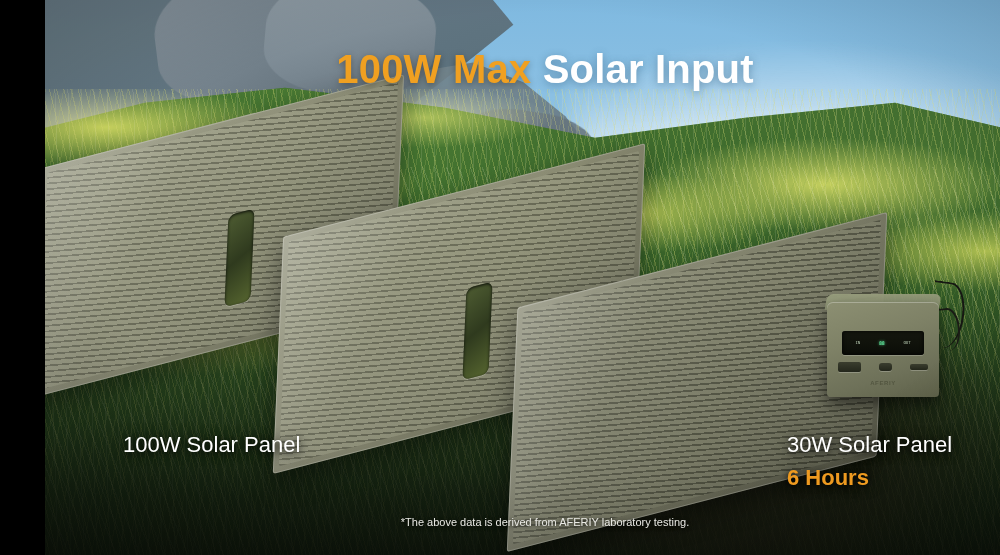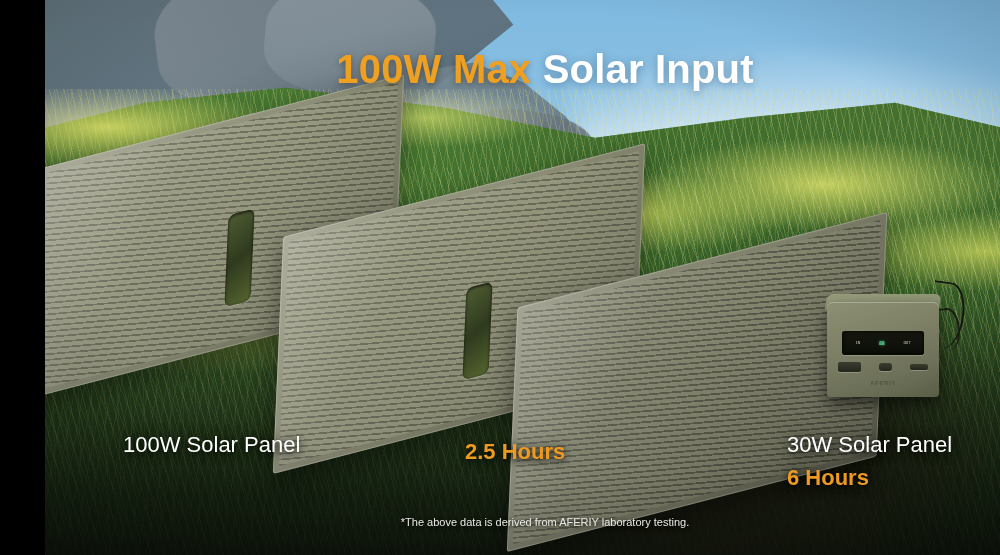--- a/index.html
+++ b/index.html
@@ -245,21 +245,20 @@
   <div class="vignette"></div>
 
   <div class="title">
     <span class="hl">100W Max</span><span class="wh"> Solar Input</span>
   </div>
 
   <div class="caption" id="caption-100w">
     <div class="cap-name">100W Solar Panel</div>
   </div>
   <div class="caption" id="caption-80w">
-    <div class="cap-time">2.5 Hours</div>
   </div>
   <div class="caption" id="caption-30w">
     <div class="cap-name">30W Solar Panel</div>
     <div class="cap-time">6 Hours</div>
   </div>
 
   <div class="footnote">*The above data is derived from AFERIY laboratory testing.</div>
 </div>
 
 </body></html>

